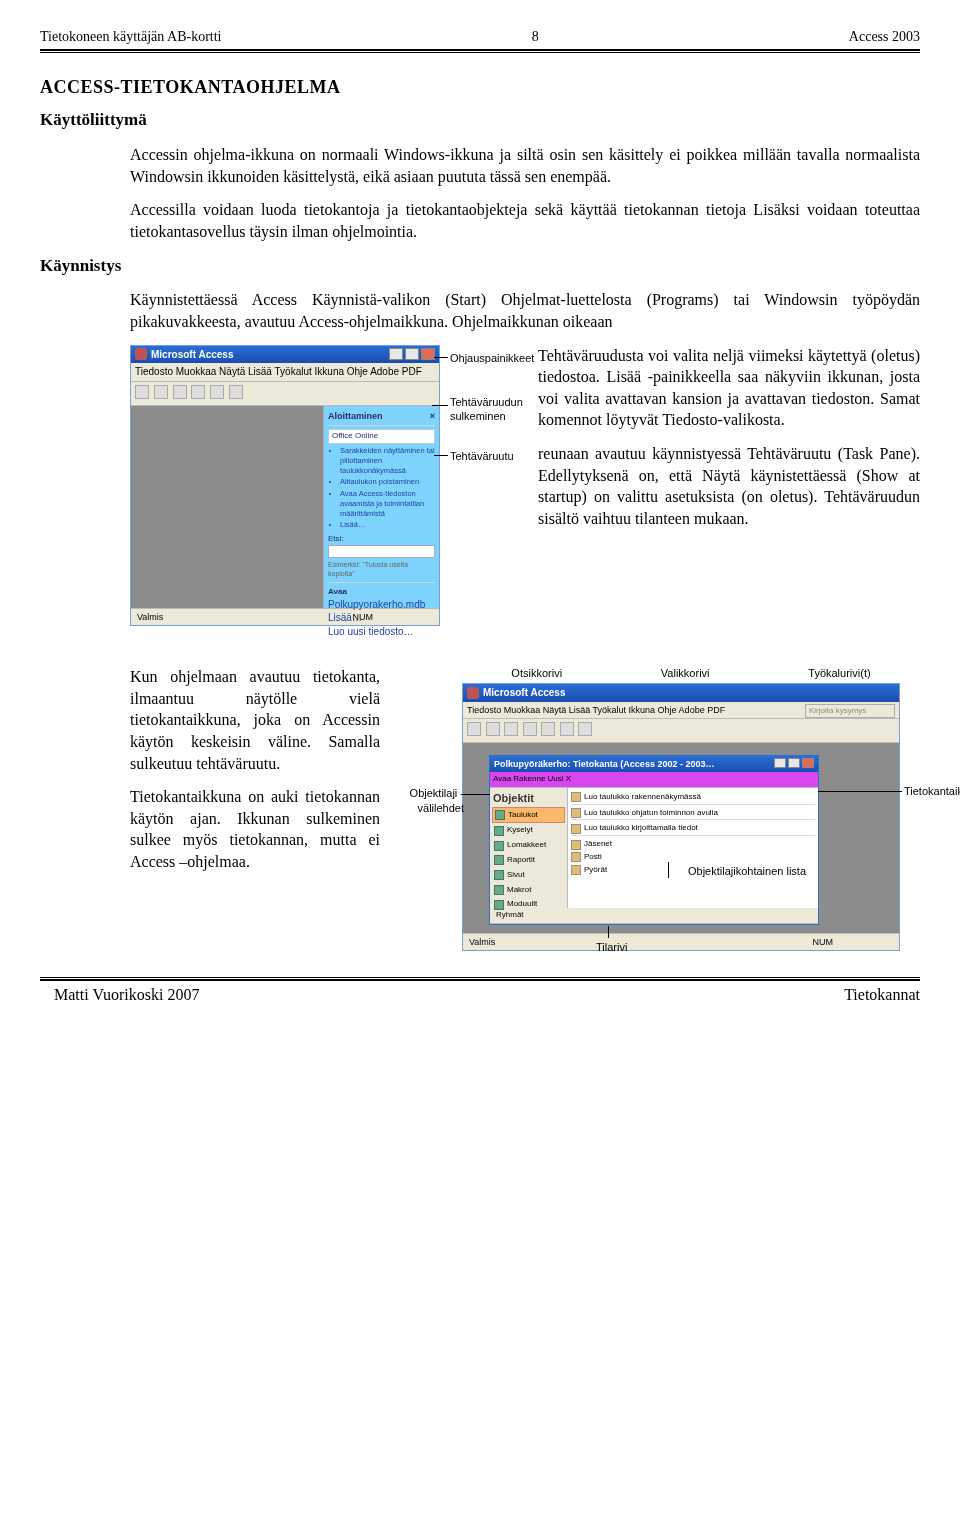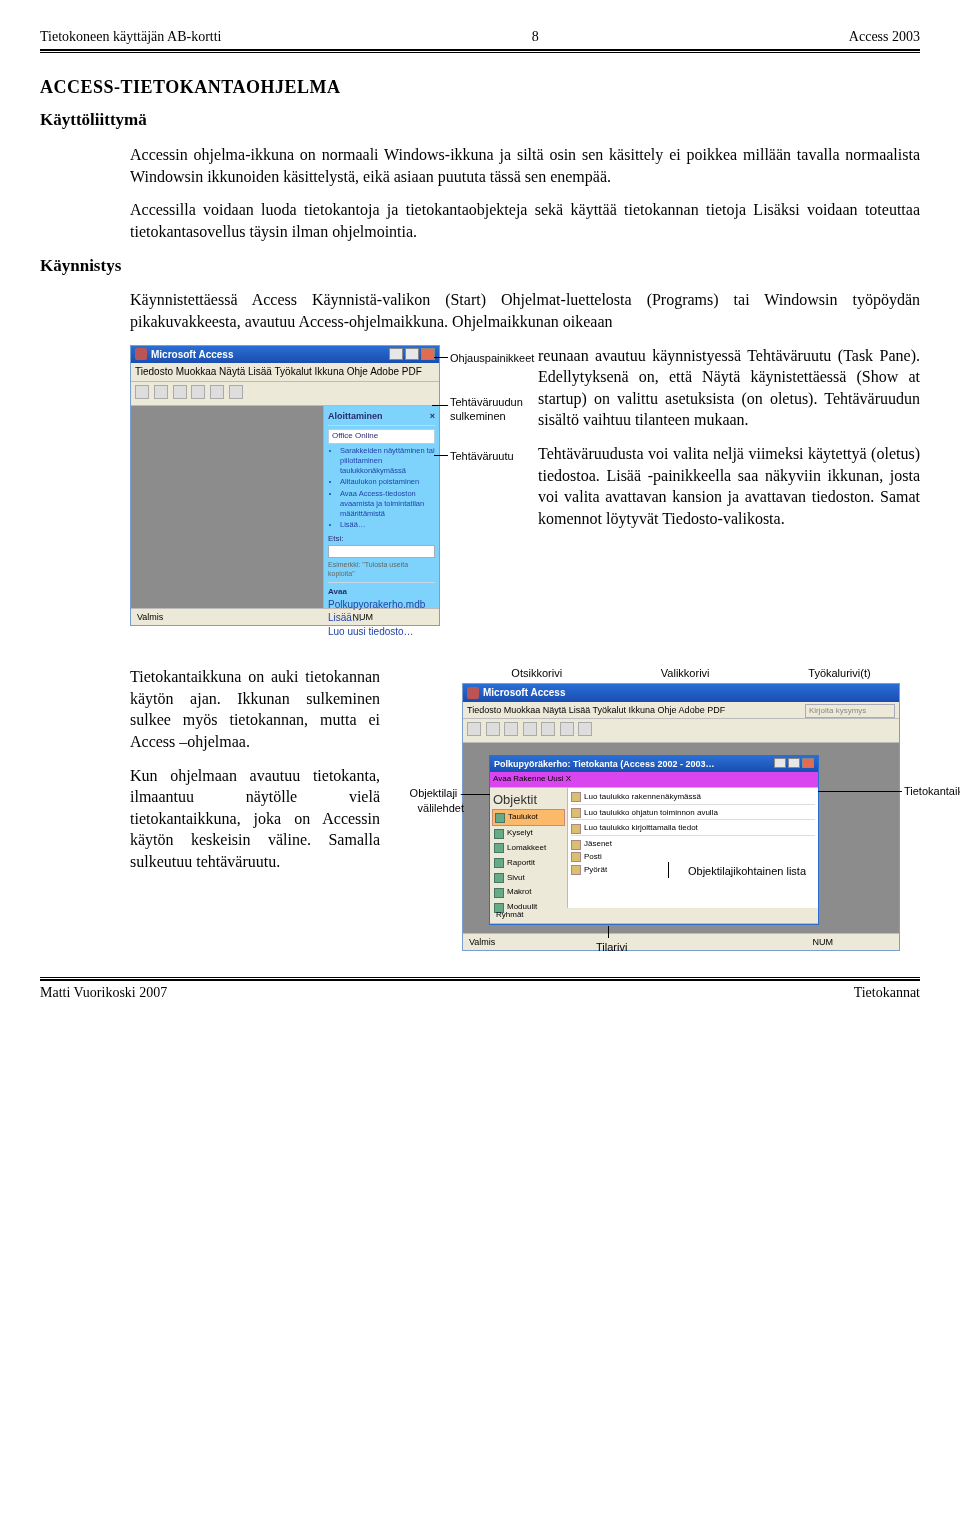--- a/index.html
+++ b/index.html
@@ -136,36 +136,36 @@
     border:1px solid #2a6ed4;
     background:#eef2f9;
   }
   .s2-inner-title{background:linear-gradient(#2a6ed4,#1a4db0);color:#fff;padding:2px 4px;font-size:9px;font-weight:bold;display:flex;}
   .s2-inner-title .wb{margin-left:auto;display:flex;gap:2px;}
   .s2-inner-title .wb span{width:12px;height:10px;background:#e7e7e7;border:1px solid #888;display:inline-block;}
   .s2-inner-title .wb span:last-child{background:#e36b4f;}
   .s2-inner-toolbar{background:#d946ef;padding:2px 3px;border-bottom:1px solid #bbb;font-size:8px;}
   .s2-inner-body{display:flex;height:120px;background:#fff;}
   .s2-tabs{width:78px;background:#ece9d8;border-right:1px solid #bbb;padding:2px;}
-  .s2-tabs .hdr{font-size:13px;font-weight:normal;padding:1px;color:#333;}
+  .s2-tabs .hdr{font-size:11px;font-weight:bold;padding:1px;color:#333;}
   .s2-tabs .tab{font-size:8px;padding:2px 2px;display:flex;align-items:center;gap:3px;}
   .s2-tabs .tab.selected{background:#fdb96a;border:1px solid #c87;}
   .s2-tabs .ticon{width:10px;height:10px;background:#6a8;display:inline-block;border:1px solid #476;}
   .s2-list{flex:1;padding:3px;font-size:8px;}
   .s2-list .row{padding:1px 0;display:flex;align-items:center;gap:3px;}
   .s2-list .row.st{border-bottom:1px solid #ddd;margin-bottom:2px;align-items:center;}
   .s2-list .sicon{width:10px;height:10px;background:#d8c070;border:1px solid #a88;display:inline-block;}
   .s2-status{background:#ece9d8;border-top:1px solid #bbb;padding:2px 6px;font-size:9px;display:flex;}
   .s2-status .num{margin-left:auto;margin-right:60px;}
   .s2-ryhmat{background:#ece9d8;padding:2px 6px;font-size:8px;border-bottom:1px solid #bbb;}
   .s2-callout{position:absolute;font-size:11px;color:#000;}
   .s2-line{position:absolute;background:#000;height:1px;}
 
   .footer-rule{border-top:1px solid #000;border-bottom:2px solid #000;height:4px;margin-top:26px;margin-bottom:3px;}
-  .footer-row{display:flex;justify-content:space-between;font-size:14px;}
+  .footer-row{display:flex;justify-content:space-between;font-size:16px;margin-left:14px;}
   .search-field{font-size:8px;color:#888;border:1px solid #aab;padding:1px 3px;width:90px;}
 </style>
 </head>
 <body>
 
 <div class="header-row">
   <span>Tietokoneen käyttäjän AB-kortti</span>
   <span>8</span>
   <span>Access 2003</span>
 </div>
@@ -242,30 +242,30 @@
         <div class="s1-line" style="top:12px;left:304px;width:14px;"></div>
         <div class="s1-callout" style="top:6px;left:320px;">Ohjauspainikkeet</div>
         <div class="s1-line" style="top:60px;left:302px;width:16px;"></div>
         <div class="s1-callout" style="top:50px;left:320px;width:80px;">Tehtäväruudun sulkeminen</div>
         <div class="s1-line" style="top:110px;left:304px;width:14px;"></div>
         <div class="s1-callout" style="top:104px;left:320px;">Tehtäväruutu</div>
       </div>
     </div>
 
     <div class="right">
+      <p>Tehtäväruudusta voi valita neljä viimeksi käytettyä (oletus) tiedostoa. Lisää -painikkeella saa näkyviin ikkunan, josta voi valita avattavan kansion ja avattavan tiedoston. Samat komennot löytyvät Tiedosto-valikosta.</p>
       <p>reunaan avautuu käynnistyessä Tehtäväruutu (Task Pane). Edellytyksenä on, että Näytä käynistettäessä (Show at startup) on valittu asetuksista (on oletus). Tehtäväruudun sisältö vaihtuu tilanteen mukaan.</p>
-      <p>Tehtäväruudusta voi valita neljä viimeksi käytettyä (oletus) tiedostoa. Lisää -painikkeella saa näkyviin ikkunan, josta voi valita avattavan kansion ja avattavan tiedoston. Samat komennot löytyvät Tiedosto-valikosta.</p>
     </div>
   </div>
 </div>
 
 <div class="indented lower-section">
   <div class="lower-text">
+    <p>Kun ohjelmaan avautuu tietokanta, ilmaantuu näytölle vielä tietokantaikkuna, joka on Accessin käytön keskeisin väline. Samalla sulkeutuu tehtäväruutu.</p>
     <p>Tietokantaikkuna on auki tietokannan käytön ajan. Ikkunan sulkeminen sulkee myös tietokannan, mutta ei Access –ohjelmaa.</p>
-    <p>Kun ohjelmaan avautuu tietokanta, ilmaantuu näytölle vielä tietokantaikkuna, joka on Accessin käytön keskeisin väline. Samalla sulkeutuu tehtäväruutu.</p>
   </div>
 
   <div class="screenshot2">
 
     <div class="s2-labels-top">
       <span>Otsikkorivi</span>
       <span>Valikkorivi</span>
       <span>Työkalurivi(t)</span>
     </div>
 

